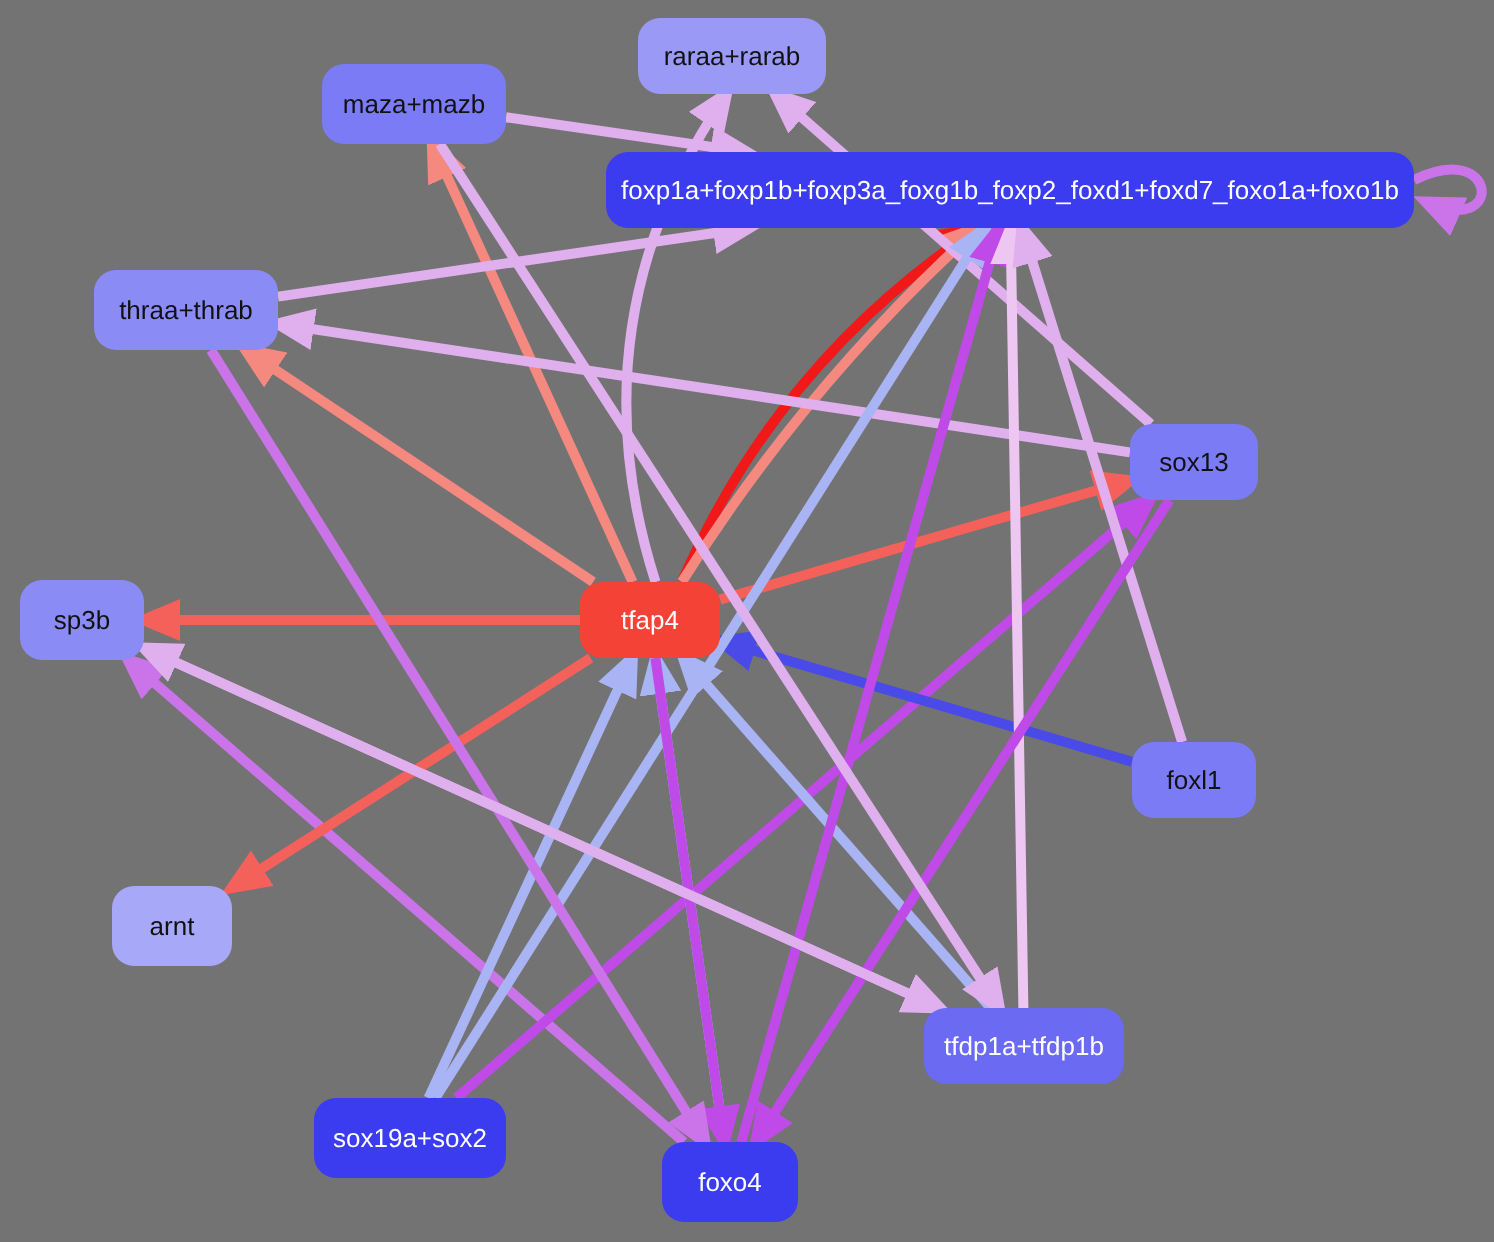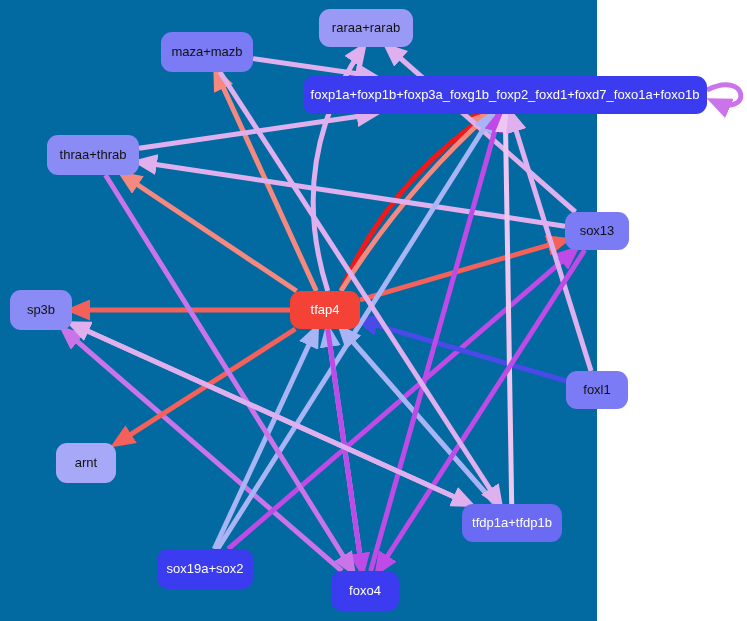--- a/index.html
+++ b/index.html
@@ -10,23 +10,23 @@
   }
   body {
     width: 747px;
     height: 621px;
     font-family: "Liberation Sans", sans-serif;
     overflow: hidden;
     position: relative;
   }
   #graph-root {
     position: relative;
-    width: 597px;
+    width: 747px;
     height: 621px;
-    background: #0369a1;
+    background: #737373;
   }
   svg#network-canvas {
     position: absolute;
     left: 0;
     top: 0;
     width: 747px;
     height: 621px;
     display: block;
   }
   .node-label-text {

